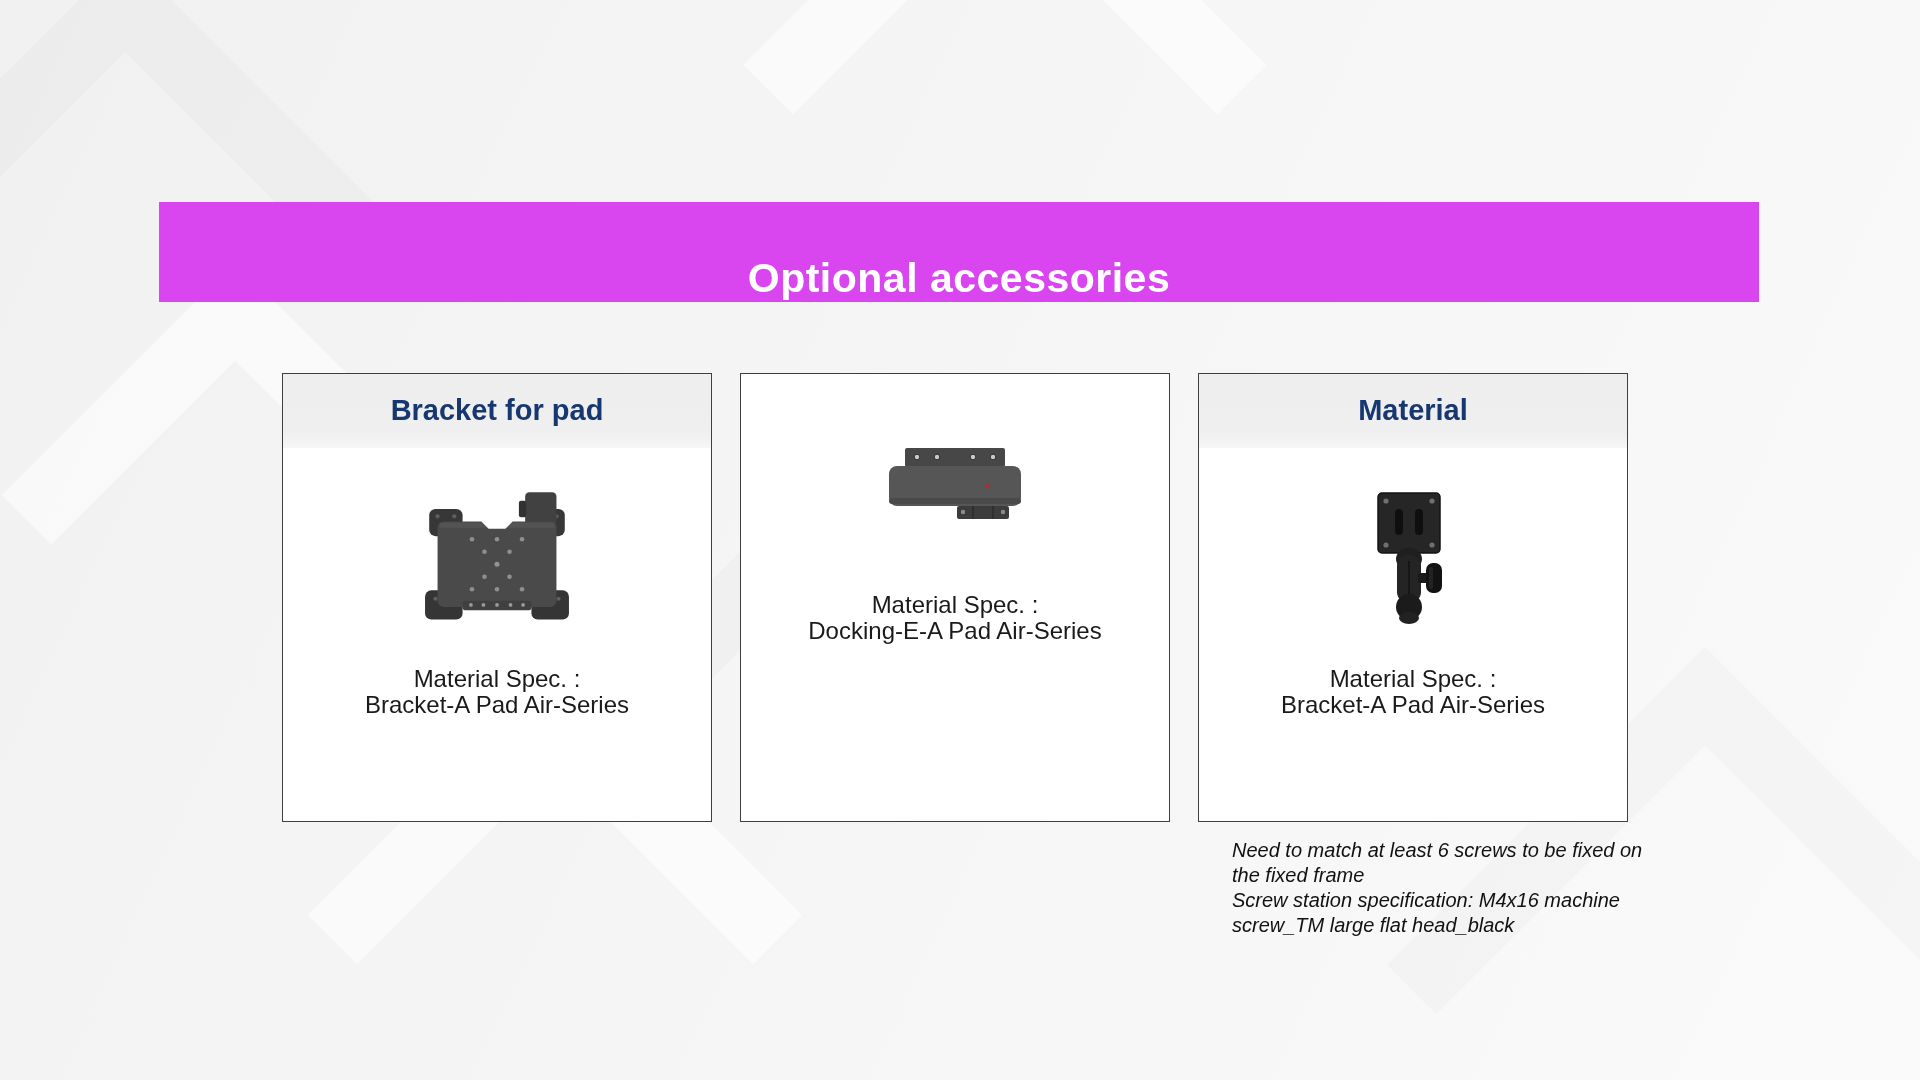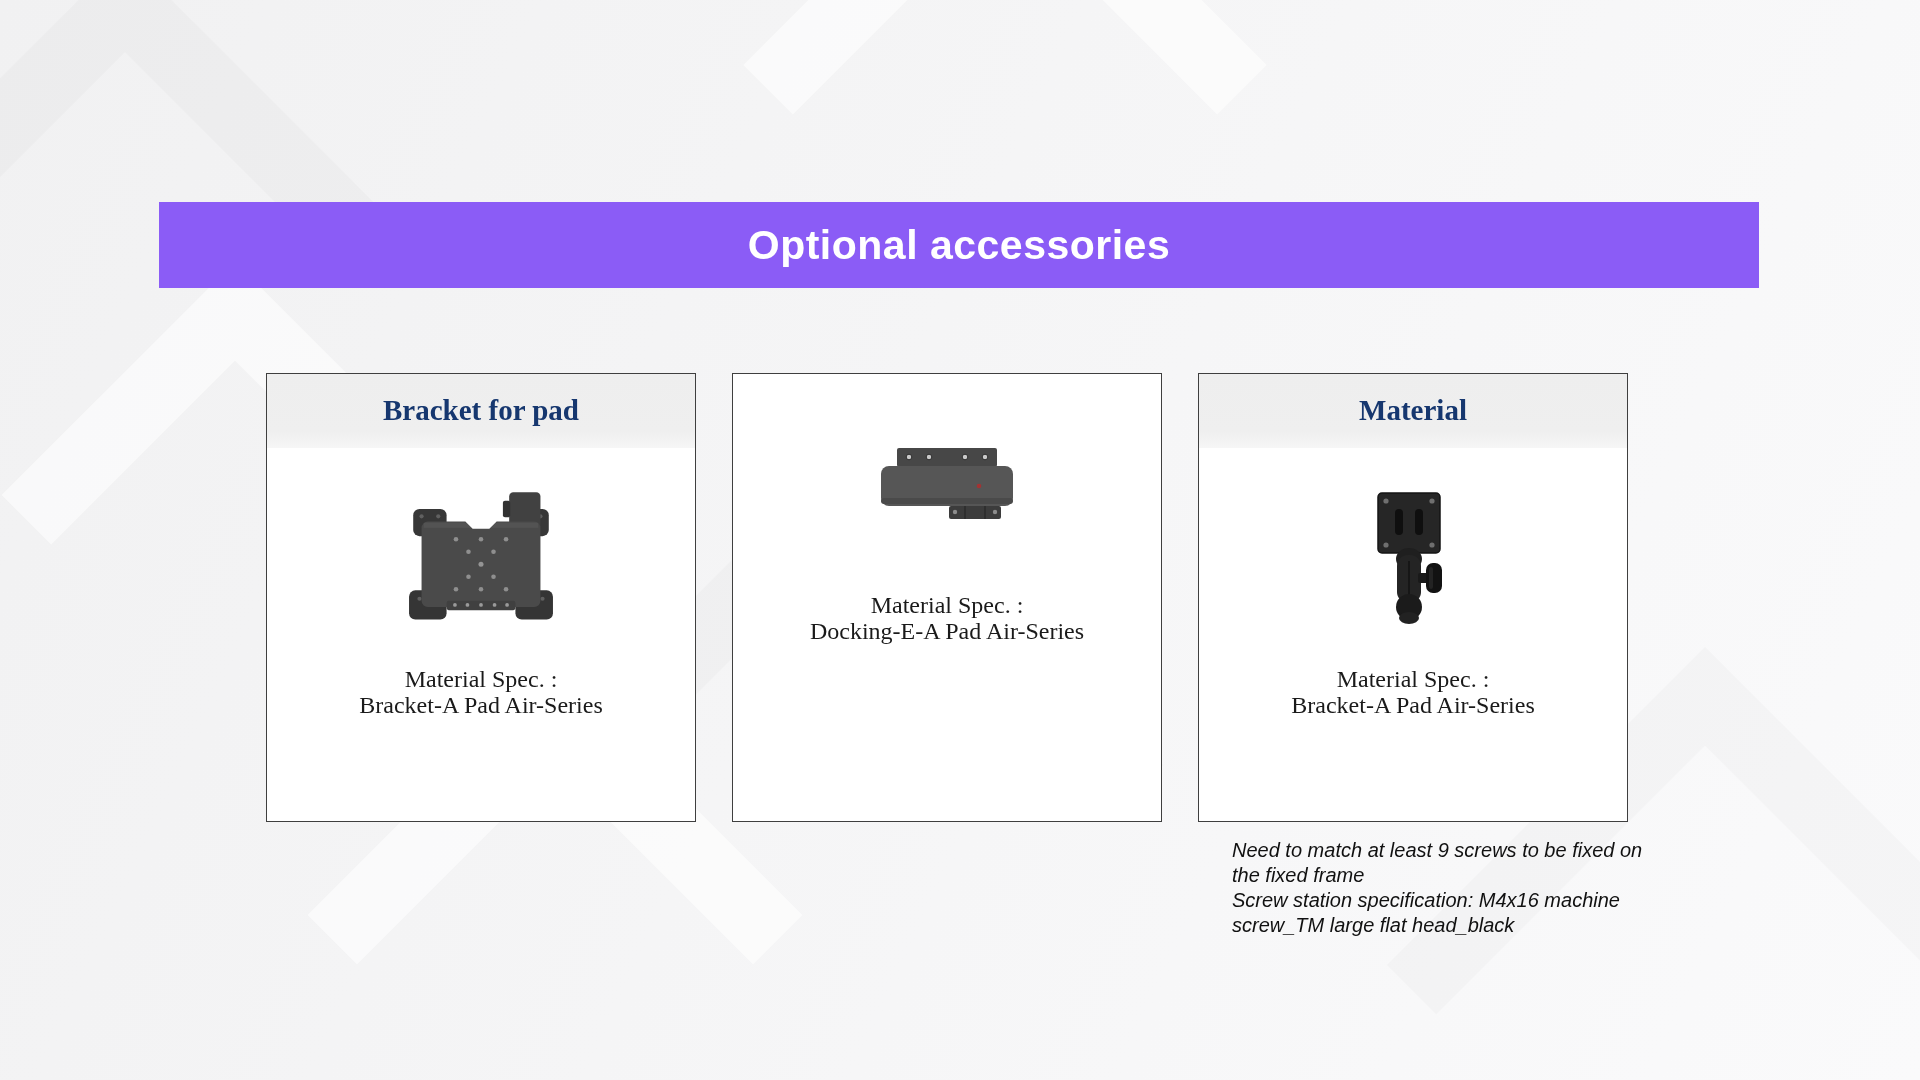--- a/index.html
+++ b/index.html
@@ -8,26 +8,26 @@
     background:linear-gradient(115deg,#f1f1f2 0%,#f5f5f6 45%,#fafafb 100%);
     font-family:"Liberation Sans","DejaVu Sans",sans-serif;
     color:#1a1a1a;
   }
   
   .chev{position:absolute;transform:rotate(45deg);pointer-events:none;}
   .chev-dark{border-top:70px solid rgba(0,0,0,0.018);border-left:70px solid rgba(0,0,0,0.018);}
   .chev-light{border-top:70px solid rgba(255,255,255,0.55);border-left:70px solid rgba(255,255,255,0.55);}
 
   .banner{
-    position:absolute;left:159px;top:202px;width:1600px;height:86px;
-    background:#8b5cf6;display:flex;align-items:center;justify-content:center;
+    position:absolute;left:159px;top:202px;width:1600px;height:100px;
+    background:#d946ef;display:flex;align-items:flex-end;justify-content:center;
   }
   .banner-title{color:#ffffff;font-size:41px;font-weight:bold;letter-spacing:0.5px;}
 
-  .cards{position:absolute;left:266px;top:373px;display:flex;gap:36px;font-family:Liberation Serif, serif;}
+  .cards{position:absolute;left:282px;top:373px;display:flex;gap:28px;}
   .card{
     width:430px;height:449px;background:#ffffff;border:1px solid #3f3f3f;
     box-sizing:border-box;display:flex;flex-direction:column;
   }
   .card-header{
     height:74px;flex:0 0 74px;
     background:linear-gradient(180deg,#eeeeee 0%,#efefef 78%,#f6f6f6 100%);
     display:flex;flex-direction:column;align-items:center;justify-content:center;
   }
   .card-title-line{display:block;color:#16376f;font-size:29px;font-weight:bold;line-height:1.15;text-align:center;}
@@ -171,15 +171,15 @@
     </div>
     <div class="card-spec">
       <div>Material Spec. :</div>
       <div>Bracket-A Pad Air-Series</div>
     </div>
   </div>
 
 </div>
 
 <div class="footnote">
-  <p>Need to match at least 9 screws to be fixed on the fixed frame</p>
+  <p>Need to match at least 6 screws to be fixed on the fixed frame</p>
   <p>Screw station specification: M4x16 machine screw_TM large flat head_black</p>
 </div>
 
 </body></html>

